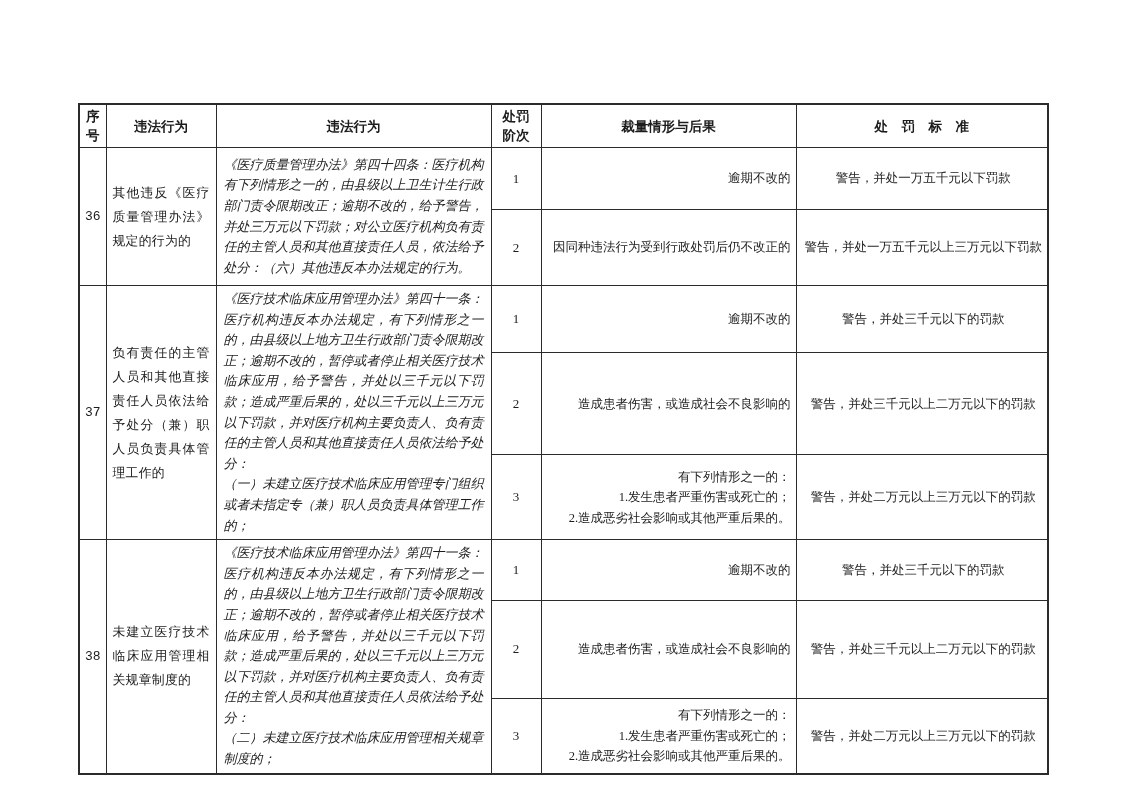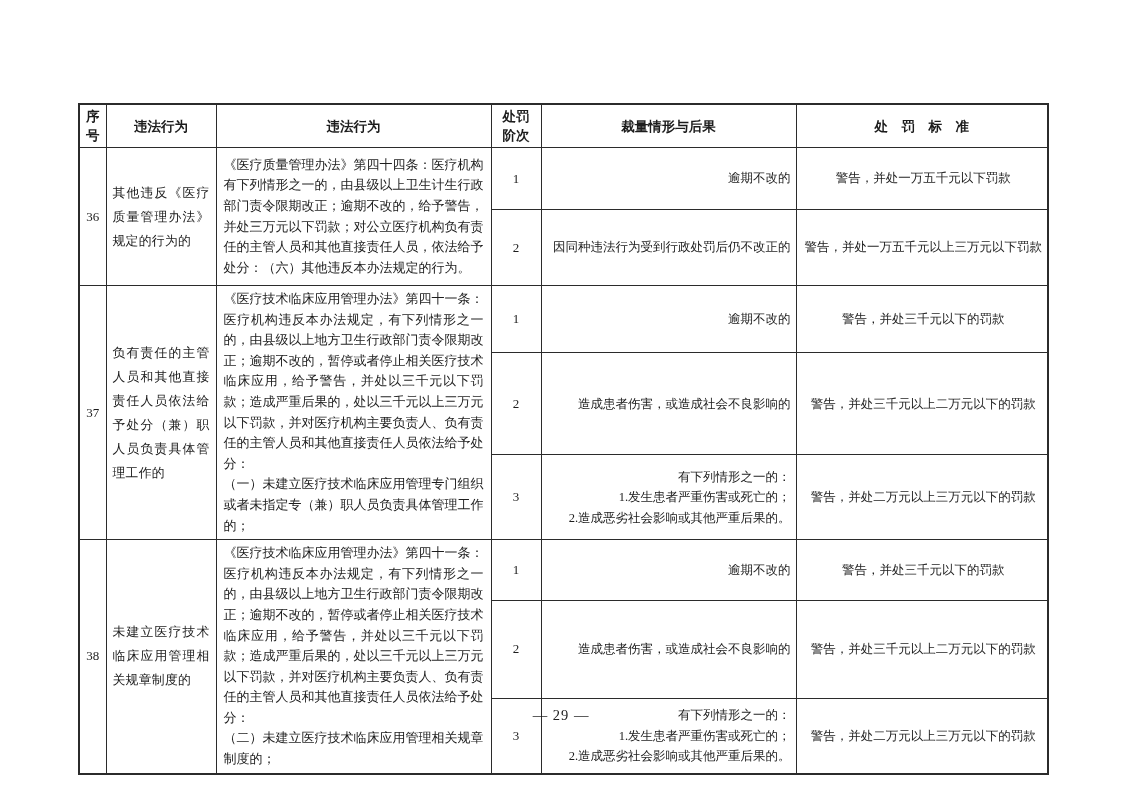--- a/index.html
+++ b/index.html
@@ -35,34 +35,36 @@
     text-align: center;
     white-space: pre-line;
     line-height: 19px;
     padding: 2px;
   }
   
   .c-no {
     text-align: center;
     font-size: 13px;
     padding: 0;
+    font-family: Liberation Mono, monospace;
   }
   .c-violation {
     font-size: 12.8px;
     line-height: 24px;
     text-align: justify;
     padding: 4px 6px;
     letter-spacing: 0.3px;
   }
   .c-basis {
     font-size: 13px;
     line-height: 20.6px;
     text-align: justify;
     white-space: pre-line;
     padding: 3px 7px;
+    font-style: italic;
   }
   .c-level {
     text-align: center;
     font-size: 13px;
     padding: 0;
   }
   .c-circ {
     font-size: 12.5px;
     line-height: 20.5px;
     text-align: right;
@@ -177,15 +179,14 @@
       <tr class="h-38c">
         <td class="c-level">3</td>
         <td class="c-circ">有下列情形之一的：
 1.发生患者严重伤害或死亡的；
 2.造成恶劣社会影响或其他严重后果的。</td>
         <td class="c-std">警告，并处二万元以上三万元以下的罚款</td>
       </tr>
     </tbody>
   </table>
 
-  <div class="page-number">— 29 —</div>
 
 </div>
 
 </body></html>

